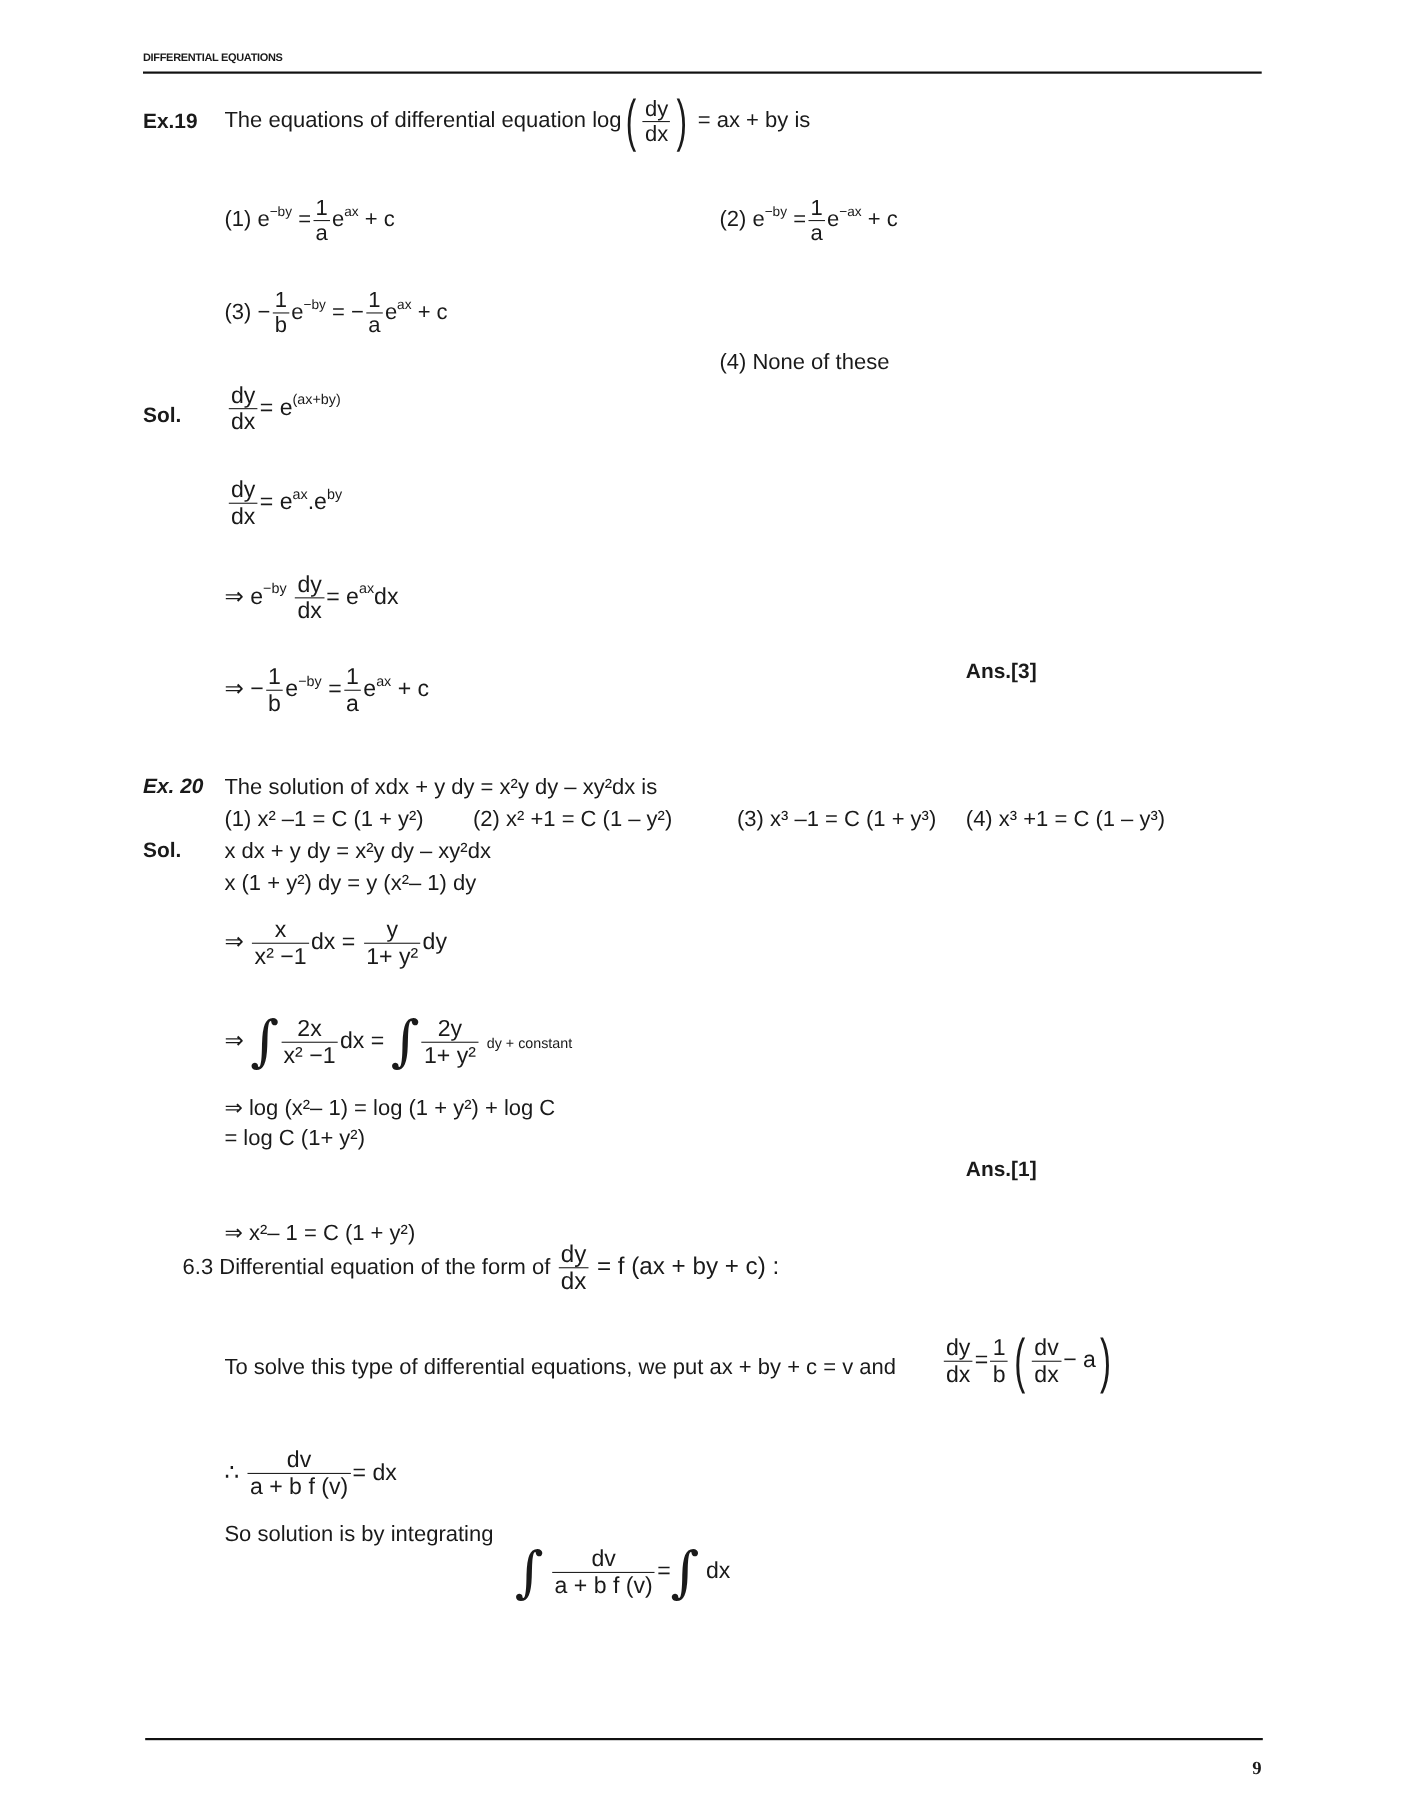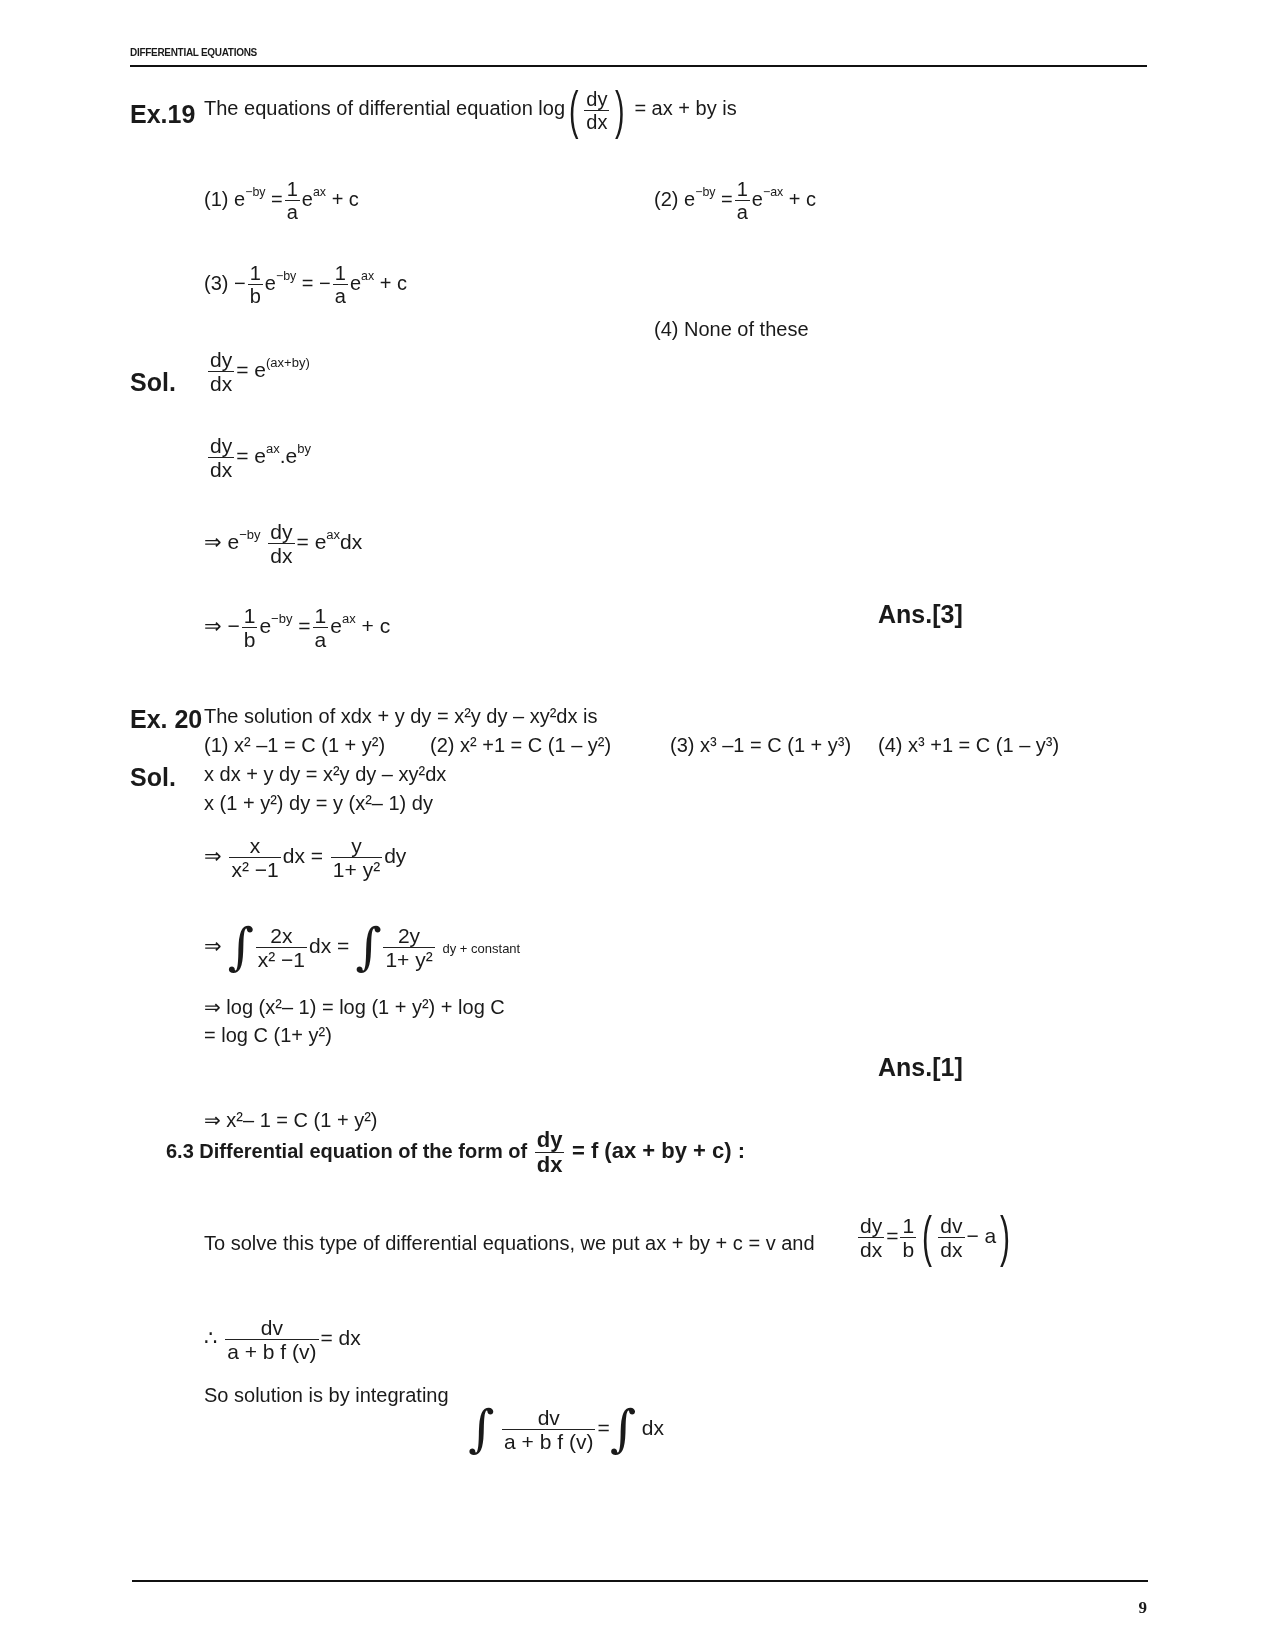--- a/index.html
+++ b/index.html
@@ -4,22 +4,22 @@
   <style>
     html, body { margin: 0; padding: 0; background: #ffffff; }
     body { width: 1275px; height: 1650px; position: relative; overflow: hidden;
            font-family: "Liberation Sans", sans-serif; color: #1a1a1a; }
     .abs { position: absolute; white-space: nowrap; }
     .hdr { left: 130px; top: 47px; font-weight: bold; font-size: 10px; letter-spacing: -0.3px; }
     .rule-top { position: absolute; left: 130px; top: 65px; width: 1017px; height: 2px; background: #111; }
     .rule-bot { position: absolute; left: 132px; top: 1580px; width: 1016px; height: 2px; background: #111; }
     .pageno { right: 128px; top: 1598px; font-family: "Liberation Serif", serif; font-weight: bold; font-size: 17px; }
     .txt { font-size: 20px; }
-    .bold { font-weight: bold; }
-    .lbl { font-weight: bold; font-size: 25px; }
+    .bold { font-weight: normal; }
+    .lbl { font-weight: bold; font-size: 19px; }
     .frac { display: inline-flex; flex-direction: column; align-items: center; vertical-align: middle; margin: 0 2px; }
     .frac .n { padding: 0 2px; line-height: 1.1; }
     .frac .d { padding: 0 2px; line-height: 1.1; border-top: 1.5px solid #222; }
     sup { font-size: 0.62em; vertical-align: 0.75em; line-height: 0; }
     .paren { font-size: 2.6em; font-weight: 100; vertical-align: middle; line-height: 1; transform: scaleX(0.55); display: inline-block; }
     .int { font-size: 2.4em; vertical-align: middle; line-height: 1; font-family: "DejaVu Serif", serif; font-weight: 100; }
     .math { font-size: 21px; }
   </style>
 </head>
 <body>
@@ -97,21 +97,21 @@
       <span class="d">b</span>
     </span><span>e</span><sup>−by</sup>
   <span>=</span><span class="frac">
       <span class="n">1</span>
       <span class="d">a</span>
     </span><span>e</span><sup>ax</sup>
   <span>+ c</span>
 </div>
 <div class="abs lbl" style="left:878px; top:600px;">Ans.[3]</div>
 
-<div class="abs lbl" style="left:130px; top:705px;">Ex. 20</div>
+<div class="abs lbl" style="left:130px; top:705px;font-style:italic;">Ex. 20</div>
 <div class="abs txt" style="left:204px; top:705px;">The solution of xdx + y dy = x²y dy – xy²dx is</div>
 <div class="abs txt" style="left:204px; top:734px;">(1) x² –1 = C (1 + y²)</div>
 <div class="abs txt" style="left:430px; top:734px;">(2) x² +1 = C (1 – y²)</div>
 <div class="abs txt" style="left:670px; top:734px;">(3) x³ –1 = C (1 + y³)</div>
 <div class="abs txt" style="left:878px; top:734px;">(4) x³ +1 = C (1 – y³)</div>
 <div class="abs lbl" style="left:130px; top:763px;">Sol.</div>
 <div class="abs txt" style="left:204px; top:763px;">x dx + y dy = x²y dy – xy²dx</div>
 <div class="abs txt" style="left:204px; top:792px;">x (1 + y²) dy = y (x²– 1) dy</div>
 
 <div class="abs math" style="left:204px; top:834px;">

